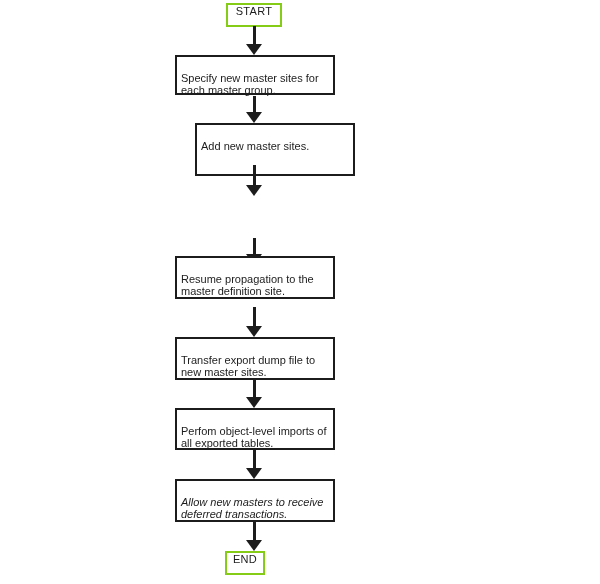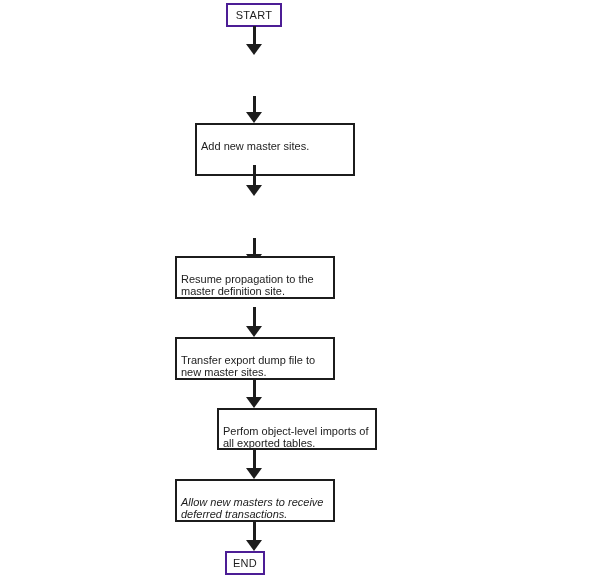--- a/index.html
+++ b/index.html
@@ -12,24 +12,24 @@
     width: 600px;
     height: 584px;
     background: #ffffff;
     font-family: "Liberation Sans", sans-serif;
     color: #1c1c1c;
     overflow: hidden;
   }
   .terminal {
     position: absolute;
     box-sizing: border-box;
-    border: 2px solid #4c1d95;
+    border: 2px solid #84cc16;
     background: #ffffff;
     display: flex;
-    align-items: center;
+    align-items: flex-start;
     justify-content: center;
     font-size: 11px;
     letter-spacing: 0.3px;
   }
   .terminal.start { left: 226px; top: 3px;   width: 56px; height: 24px; }
   .terminal.end   { left: 225px; top: 551px; width: 40px; height: 24px; }
   .process {
     position: absolute;
     box-sizing: border-box;
     left: 175px;
@@ -40,21 +40,21 @@
     padding: 3px 4px;
     font-size: 11px;
     line-height: 12px;
     white-space: pre-line;
   }
   .b1 { top: 55px;  height: 40px; }
   .b2 { top: 123px; height: 53px; margin-left: 20px; }
   .b3 { top: 196px; height: 42px; }
   .b4 { top: 256px; height: 43px; }
   .b5 { top: 337px; height: 43px; }
-  .b6 { top: 408px; height: 42px; margin-left: 42px; }
+  .b6 { top: 408px; height: 42px; }
   .b7 { top: 479px; height: 43px; font-style: italic; }
   .arrow {
     position: absolute;
     left: 246px;
     width: 16px;
     display: flex;
     flex-direction: column;
     align-items: center;
   }
   .arrow .shaft {
@@ -85,20 +85,24 @@
 
   <div class="terminal start">
     <span>START</span>
   </div>
 
   <div class="arrow a1">
     <div class="shaft"></div>
     <div class="head"></div>
   </div>
 
+  <div class="process b1">
+    <span>Specify new master sites for
+each master group.</span>
+  </div>
 
   <div class="arrow a2">
     <div class="shaft"></div>
     <div class="head"></div>
   </div>
 
   <div class="process b2">
     <span>Add new master sites.</span>
   </div>
 

